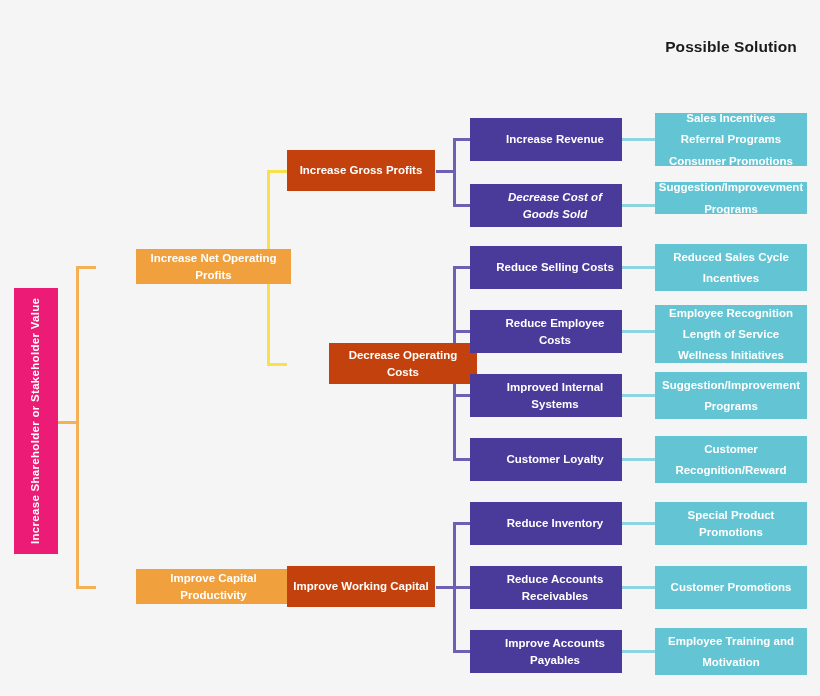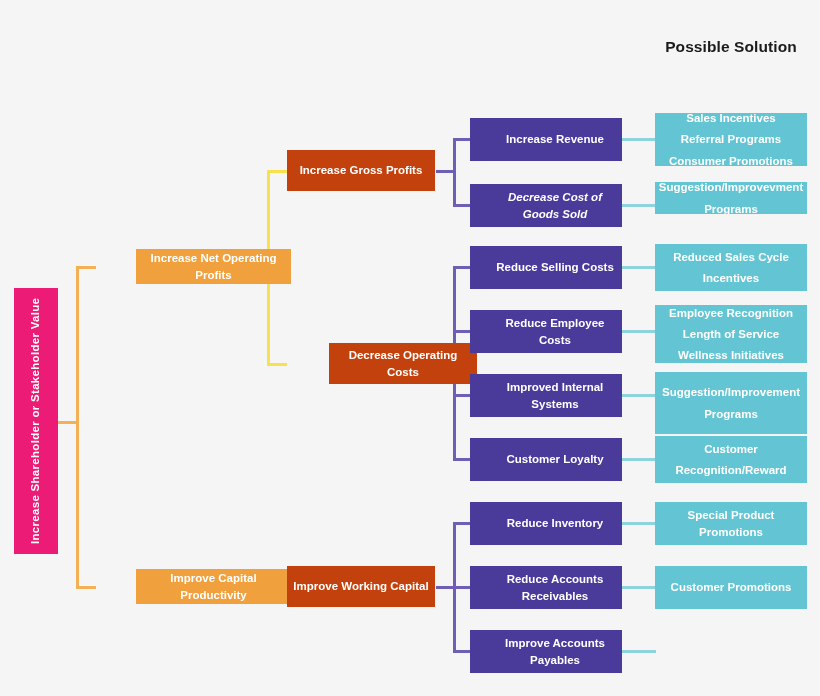--- a/index.html
+++ b/index.html
@@ -157,21 +157,21 @@
   </div>
 
   <div class="node solution" style="left:655px; top:305px; width:152px; height:58px;">
     <div class="stack">
       <span class="line">Employee Recognition</span>
       <span class="line">Length of Service</span>
       <span class="line">Wellness Initiatives</span>
     </div>
   </div>
 
-  <div class="node solution" style="left:655px; top:372px; width:152px; height:62px;">
+  <div class="node solution" style="left:655px; top:372px; width:152px; height:47px;">
     <div class="stack">
       <span class="line">Suggestion/Improvement</span>
       <span class="line">Programs</span>
     </div>
   </div>
 
   <div class="node solution" style="left:655px; top:436px; width:152px; height:47px;">
     <div class="stack">
       <span class="line">Customer</span>
       <span class="line">Recognition/Reward</span>
@@ -183,14 +183,20 @@
       <span class="line">Special Product Promotions</span>
     </div>
   </div>
 
   <div class="node solution" style="left:655px; top:566px; width:152px; height:43px;">
     <div class="stack">
       <span class="line">Customer Promotions</span>
     </div>
   </div>
 
+  <div class="node solution" style="left:655px; top:628px; width:152px; height:47px;">
+    <div class="stack">
+      <span class="line">Employee Training and</span>
+      <span class="line">Motivation</span>
+    </div>
+  </div>
 
 </div>
 
 </body></html>

